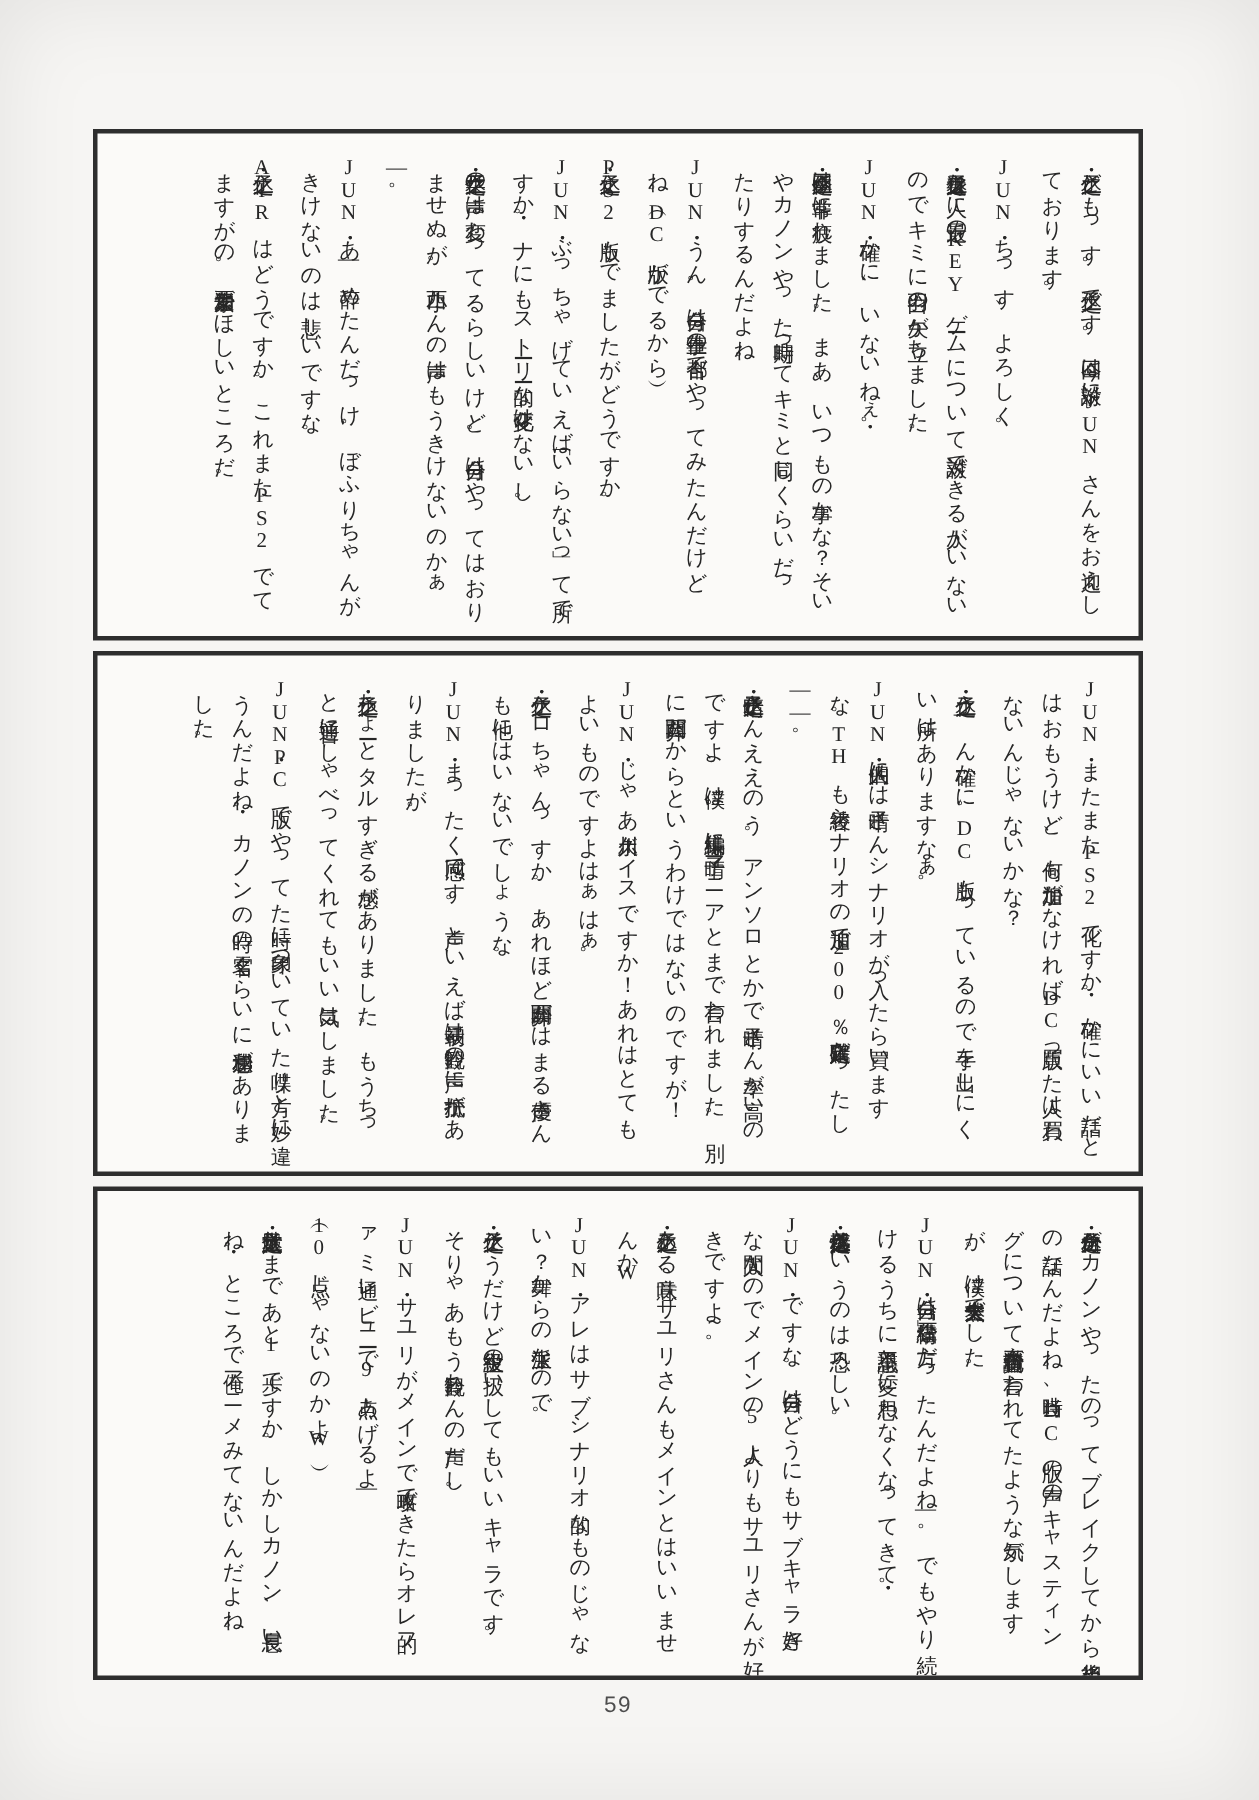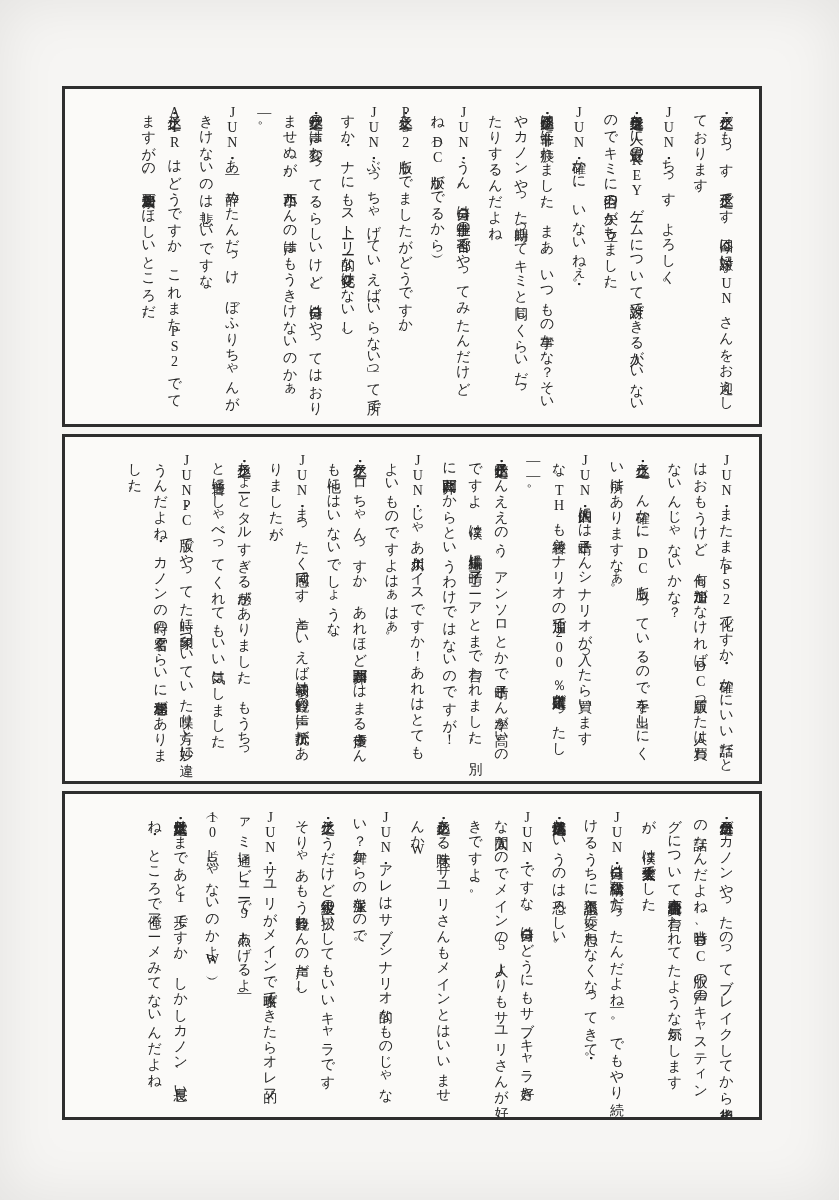--- a/index.html
+++ b/index.html
@@ -104,14 +104,15 @@
       <p>JUN・・ですな。自分はどうにもサブキャラ好きな人間なのでメインの5人よりもサユリさんが好きですよ～。</p>
       <p>仁之丞・・ある意味、サユリさんもメインとはいいませんかW</p>
       <p>JUN・・アレはサブシナリオ的なものじゃない？舞からの派生なので。</p>
       <p>仁之丞・・そうだけど主役級の扱いしてもいいキャラです。そりゃあもう観鈴ちんの声だし。</p>
       <p>JUN・・サユリがメインで攻略できたらオレ的ファミ通レビューで9点あげるよ―</p>
       <p>（10点じゃないのかよ・・W）</p>
       <p>仁之丞・・殿堂入りまであと1歩ですか。しかしカノン、息長いね・・。ところで俺アニメみてないんだよね。</p>
     </div>
   </section>
 
+  <div class="page-number">59</div>
 
 </div>
 
 </body></html>

